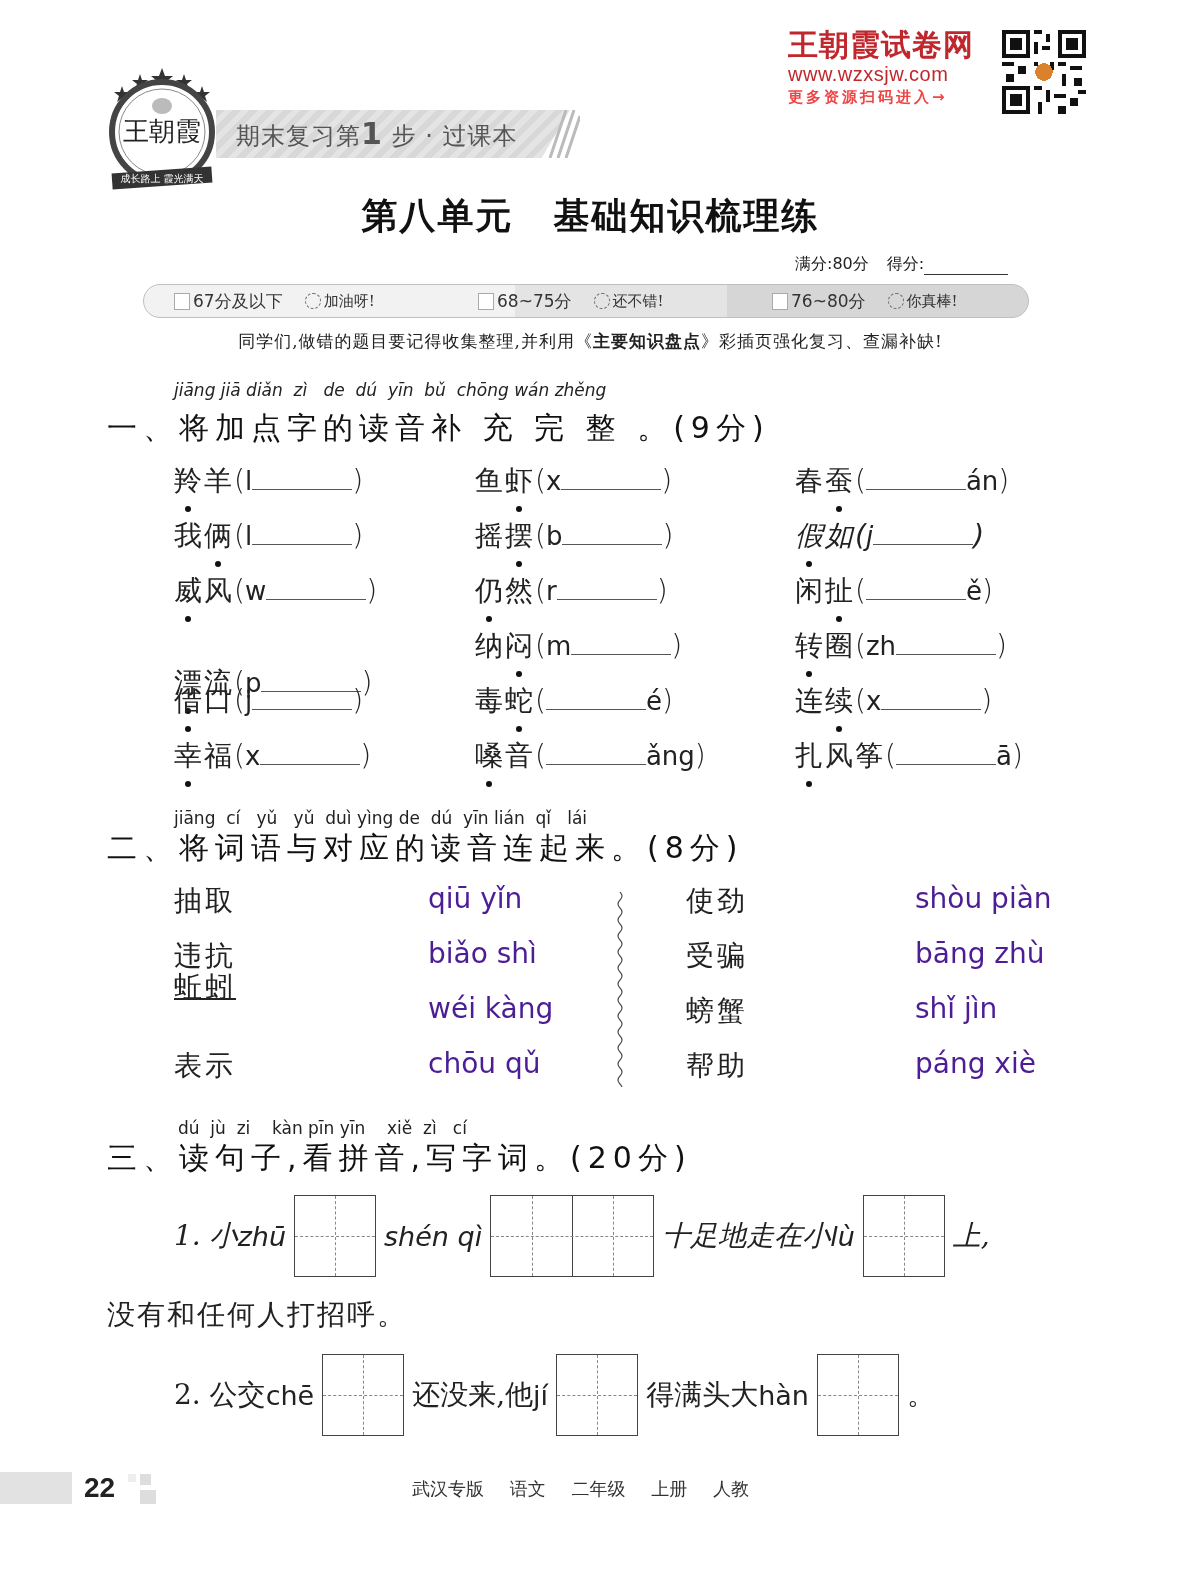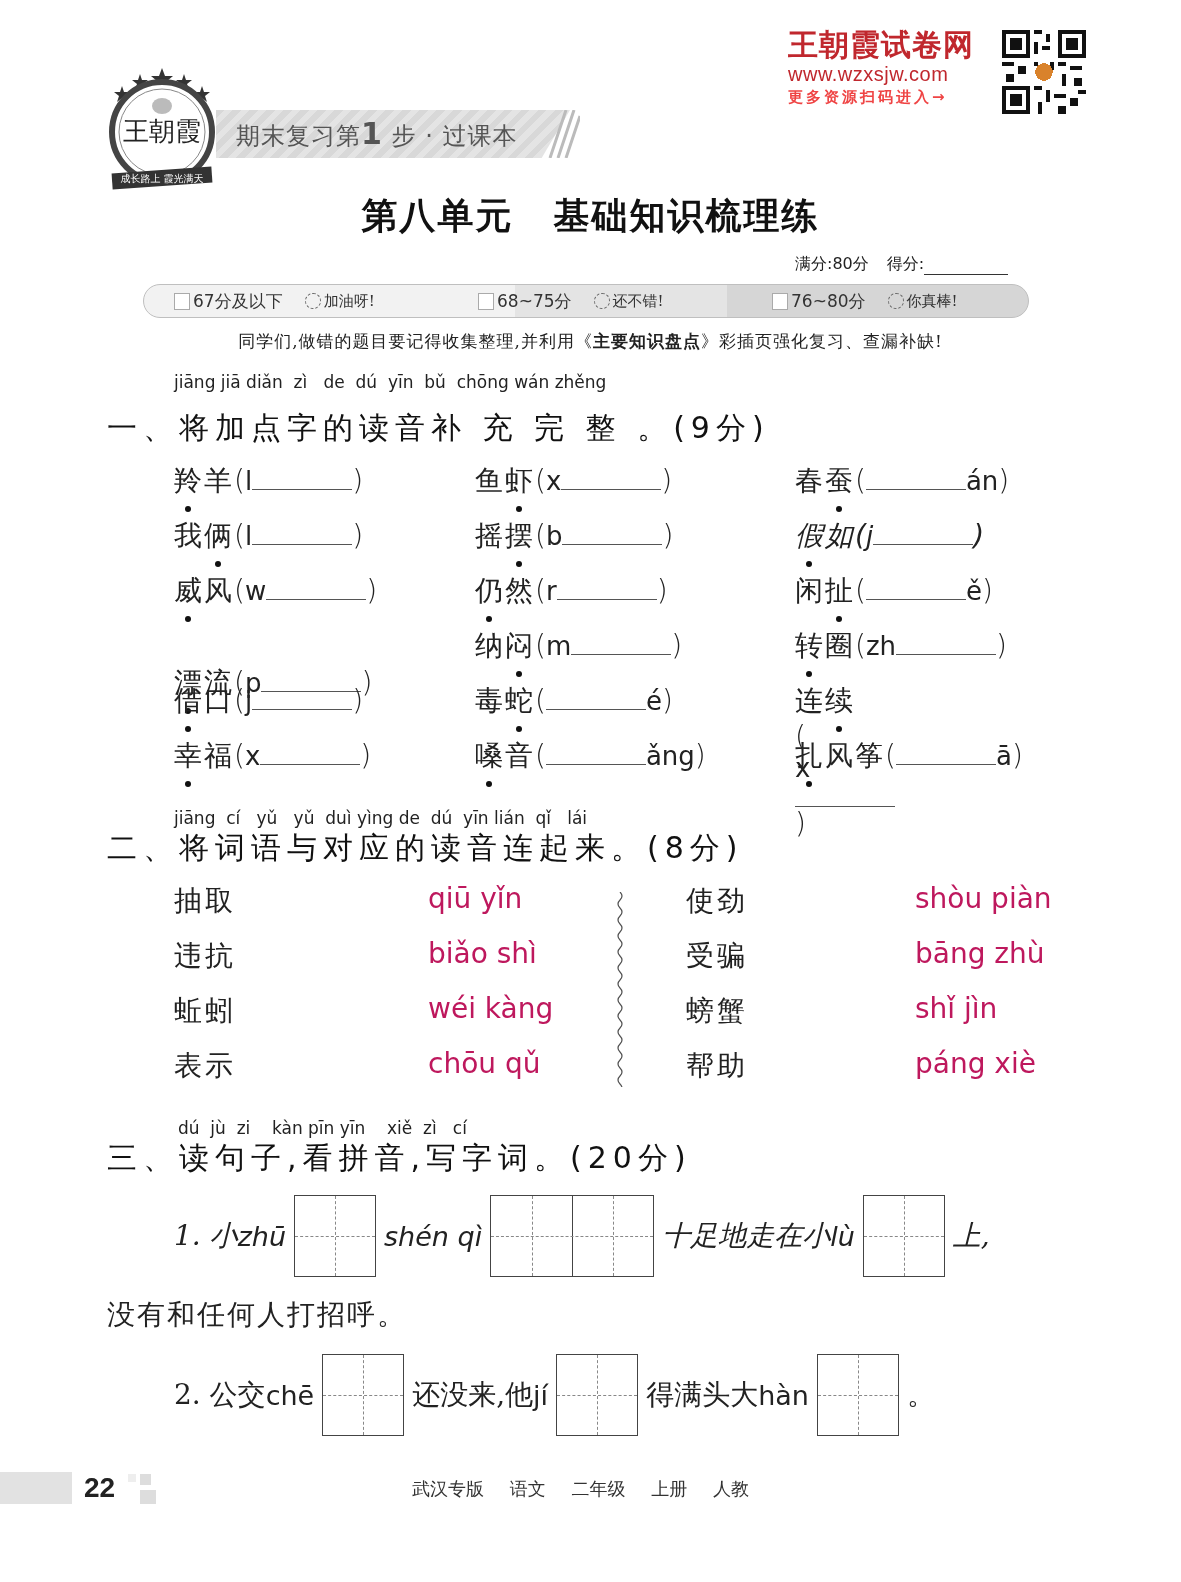--- a/index.html
+++ b/index.html
@@ -57,21 +57,21 @@
   .sec-title { position: absolute; font-size: 30px; color: #111; letter-spacing: 6px; font-family: "DejaVu Sans", sans-serif; }
 
   .fill-item { position: absolute; font-size: 28px; font-family: "DejaVu Serif", serif; color: #222; display: flex; align-items: baseline; }
   .fill-item .word { position: relative; letter-spacing: 2px; }
   .fill-item .paren { font-family: "DejaVu Sans", sans-serif; font-weight: 200; }
   .fill-item .py { font-family: "DejaVu Sans", sans-serif; font-size: 26px; }
   .fill-item .blank { display: inline-block; width: 100px; border-bottom: 1.5px solid #555; height: 24px; }
   .dot { position: absolute; width: 6px; height: 6px; border-radius: 50%; background: #111; top: 44px; }
 
   .match-word { position: absolute; font-size: 28px; font-family: "DejaVu Serif", serif; color: #222; letter-spacing: 3px; }
-  .match-py { position: absolute; font-size: 28px; font-family: "DejaVu Sans", sans-serif; color: #be185d; }
+  .match-py { position: absolute; font-size: 28px; font-family: "DejaVu Sans", sans-serif; color: #4c1d95; }
   .wavy { position: absolute; left: 612px; top: 892px; width: 16px; height: 195px; }
 
   .sentence { position: absolute; font-size: 28px; font-family: "DejaVu Serif", serif; color: #222; display: flex; align-items: center; white-space: nowrap; }
   .sentence .py { font-family: "DejaVu Sans", sans-serif; font-size: 27px; }
   .tianzi {
     display: inline-block; width: 82px; height: 82px; border: 1.5px solid #444; position: relative; margin: 0 8px;
   }
   .tianzi::before { content: ""; position: absolute; left: 50%; top: 0; bottom: 0; border-left: 1px dashed #888; }
   .tianzi::after { content: ""; position: absolute; top: 50%; left: 0; right: 0; border-top: 1px dashed #888; }
   .tianzi.double { width: 164px; }
@@ -187,21 +187,21 @@
     <span>76~80分</span>
     <span class="face"></span>
     <span class="cheer">你真棒!</span>
   </div>
 </div>
 
 <div class="reminder">
   <span>同学们,做错的题目要记得收集整理,并利用《</span><b>主要知识盘点</b><span>》彩插页强化复习、查漏补缺!</span>
 </div>
 
-<div class="sec-pinyin" style="left:174px; top:372px;">jiāng jiā diǎn  zì   de  dú  yīn  bǔ  chōng wán zhěng</div>
+<div class="sec-pinyin" style="left:174px; top:380px;font-style:italic;">jiāng jiā diǎn  zì   de  dú  yīn  bǔ  chōng wán zhěng</div>
 <div class="sec-title" style="left:107px; top:408px;">一、将加点字的读音补 充 完 整 。(9分)</div>
 <div id="sec1-items">
     <div class="fill-item" style="left: 174px; top: 462px;">
       <span class="word"><span>羚羊</span><span class="dot" style="left:11px"></span></span>
       <span class="paren">(</span>
       <span class="py">l</span>
       <span class="blank"></span>
       <span class="py"></span>
       <span class="paren">)</span>
     </div>
@@ -302,21 +302,21 @@
       <span class="paren">)</span>
     </div>
     <div class="fill-item" style="left: 475px; top: 682px;">
       <span class="word"><span>毒蛇</span><span class="dot" style="left:41px"></span></span>
       <span class="paren">(</span>
       <span class="py"></span>
       <span class="blank"></span>
       <span class="py">é</span>
       <span class="paren">)</span>
     </div>
-    <div class="fill-item" style="left: 795px; top: 682px; flex-direction: column;">
+    <div class="fill-item" style="left: 795px; top: 682px;">
       <span class="word"><span>连续</span><span class="dot" style="left:41px"></span></span>
       <span class="paren">(</span>
       <span class="py">x</span>
       <span class="blank"></span>
       <span class="py"></span>
       <span class="paren">)</span>
     </div>
     <div class="fill-item" style="left: 174px; top: 737px;">
       <span class="word"><span>幸福</span><span class="dot" style="left:11px"></span></span>
       <span class="paren">(</span>
@@ -341,21 +341,21 @@
       <span class="py">ā</span>
       <span class="paren">)</span>
     </div>
   </div>
 
 <div class="sec-pinyin" style="left:174px; top:808px;">jiāng  cí   yǔ   yǔ  duì yìng de  dú  yīn lián  qǐ   lái</div>
 <div class="sec-title" style="left:107px; top:828px;">二、将词语与对应的读音连起来。(8分)</div>
 <div id="sec2-items">
     <div class="match-word" style="left: 174px; top: 882px;">抽取</div>
     <div class="match-word" style="left: 174px; top: 937px;">违抗</div>
-    <div class="match-word" style="left: 174px; top: 992px;">蚯蚓</div>
+    <div class="match-word" style="left: 174px; top: 968px; text-decoration: underline;">蚯蚓</div>
     <div class="match-word" style="left: 174px; top: 1047px;">表示</div>
     <div class="match-py" style="left: 428px; top: 882px;">qiū yǐn</div>
     <div class="match-py" style="left: 428px; top: 937px;">biǎo shì</div>
     <div class="match-py" style="left: 428px; top: 992px;">wéi kàng</div>
     <div class="match-py" style="left: 428px; top: 1047px;">chōu qǔ</div>
     <div class="match-word" style="left: 686px; top: 882px;">使劲</div>
     <div class="match-word" style="left: 686px; top: 937px;">受骗</div>
     <div class="match-word" style="left: 686px; top: 992px;">螃蟹</div>
     <div class="match-word" style="left: 686px; top: 1047px;">帮助</div>
     <div class="match-py" style="left: 915px; top: 882px;">shòu piàn</div>

